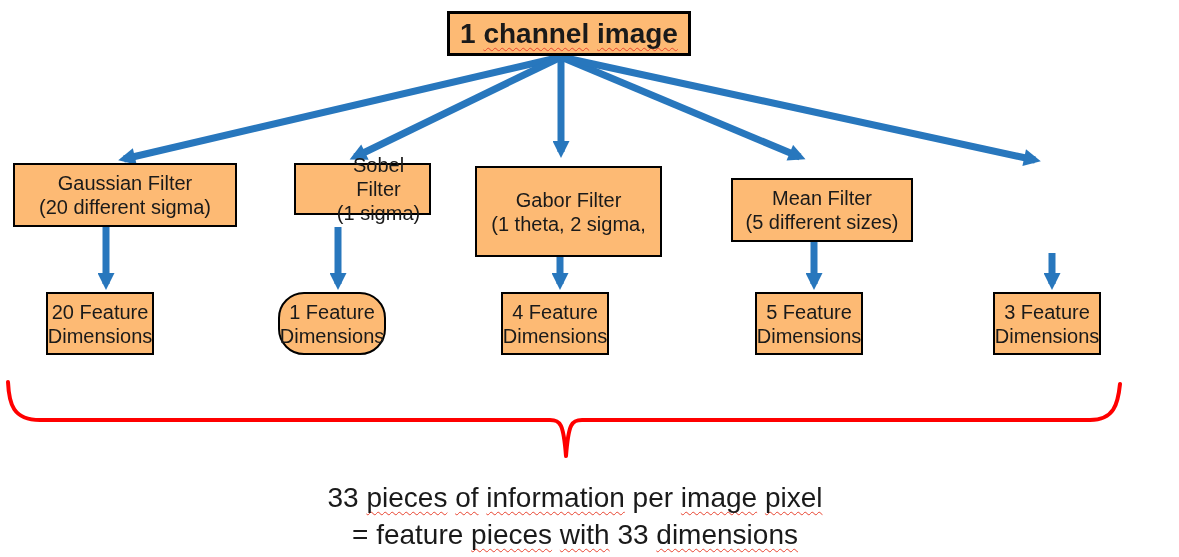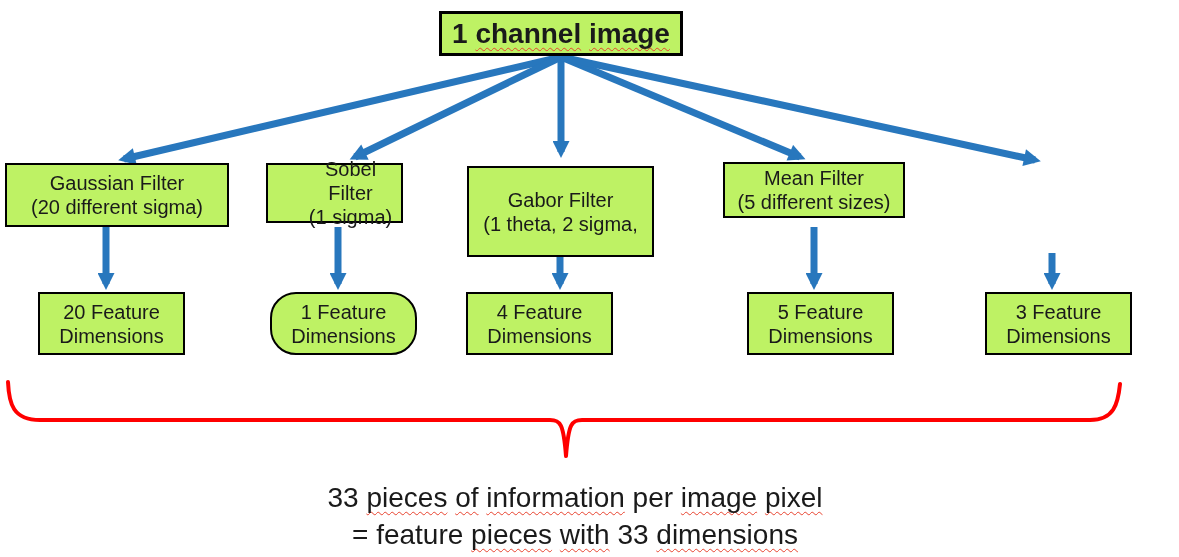--- a/index.html
+++ b/index.html
@@ -29,44 +29,45 @@
   .brace-path{
     stroke:var(--brace);
     stroke-width:4;
     fill:none;
     stroke-linecap:round;
     stroke-linejoin:round;
   }
   .box{
     position:absolute;
     box-sizing:border-box;
-    background:#bef264;
+    background:#fdba74;
     border:2.5px solid var(--border);
     display:flex;
     flex-direction:column;
     align-items:center;
     justify-content:center;
     text-align:center;
     line-height:1.2;
+    margin-left:8px;
   }
   .root-box{
     left:439px;top:11px;width:244px;height:45px;
     border-width:3px;
     font-size:28px;font-weight:bold;
   }
   .filter-box{font-size:20px;}
   .gaussian{left:5px;top:163px;width:224px;height:64px;}
-  .sobel{left:266px;top:163px;width:137px;height:60px;padding-left:32px;}
+  .sobel{left:286px;top:163px;width:137px;height:52px;padding-left:32px;}
   .gabor{left:467px;top:166px;width:187px;height:91px;}
-  .mean{left:723px;top:162px;width:182px;height:56px;}
+  .mean{left:723px;top:178px;width:182px;height:64px;}
   .hessian{left:929px;top:163px;width:246px;height:90px;}
-  .feat-box{top:292px;width:147px;height:63px;font-size:20px;}
+  .feat-box{top:292px;width:108px;height:63px;font-size:20px;}
   .f1{left:38px;}
   .f2{left:270px;border-radius:26px;}
-  .f3{left:466px;}
+  .f3{left:493px;}
   .f4{left:747px;}
   .f5{left:985px;}
   .summary{
     position:absolute;
     left:0;top:479px;width:1150px;
     text-align:center;
     font-size:28px;
     line-height:37px;
   }
   .sq{

